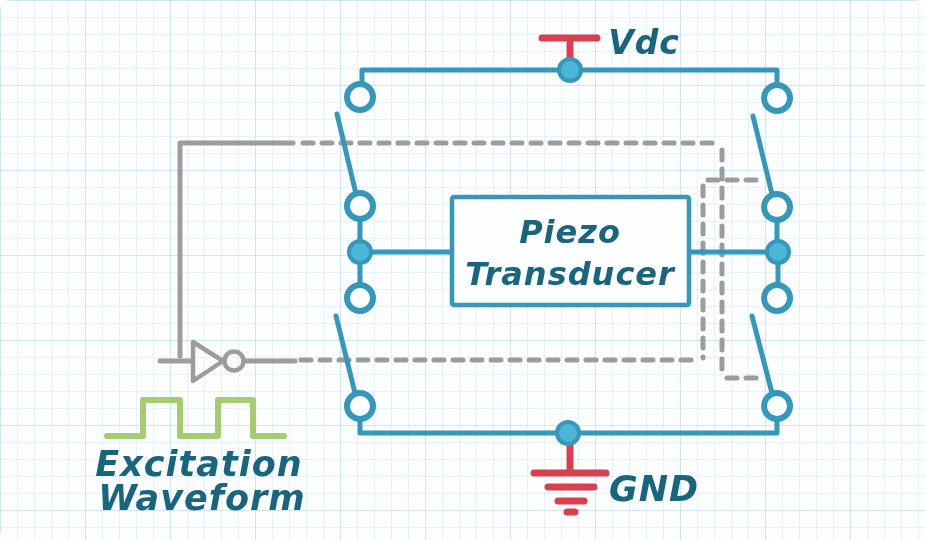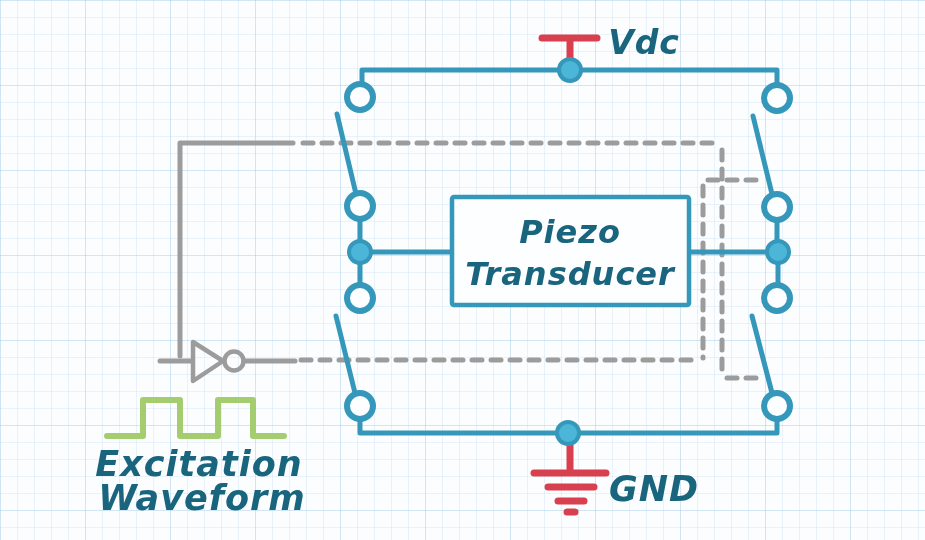--- a/index.html
+++ b/index.html
@@ -10,20 +10,21 @@
   html,body{margin:0;padding:0;}
   .canvas{
     position:relative; width:925px; height:540px; overflow:hidden;
     background-color:var(--paper);
     background-image:
       linear-gradient(to right, rgba(150,195,230,.18) 1.5px, transparent 1.5px),
       linear-gradient(to bottom, rgba(150,195,230,.18) 1.5px, transparent 1.5px),
       linear-gradient(to right, rgba(150,195,230,.28) 1.5px, transparent 1.5px),
       linear-gradient(to bottom, rgba(150,195,230,.28) 1.5px, transparent 1.5px);
     background-size:17px 17px, 17px 17px, 85px 85px, 85px 85px;
+    border-radius:10px;
   }
   svg{position:absolute; inset:0;}
   .wire{stroke:var(--wire); stroke-width:5; fill:none; stroke-linecap:round; stroke-linejoin:round;}
   .terminal{stroke:var(--wire); stroke-width:6; fill:#fdfeff;}
   .junction{fill:var(--junction); stroke:var(--wire); stroke-width:4;}
   .box{stroke:var(--wire); stroke-width:4.5; fill:#fdfeff;}
   .red{stroke:var(--supply_red); stroke-width:7; fill:none; stroke-linecap:round;}
   .gray{stroke:var(--control_gray); stroke-width:5; fill:none; stroke-linecap:round; stroke-linejoin:round;}
   .gray-dashed{stroke:var(--control_gray); stroke-width:5; fill:none; stroke-linecap:round; stroke-dasharray:10 9;}
   .gate{stroke:var(--control_gray); stroke-width:4.5; fill:none; stroke-linejoin:round;}

